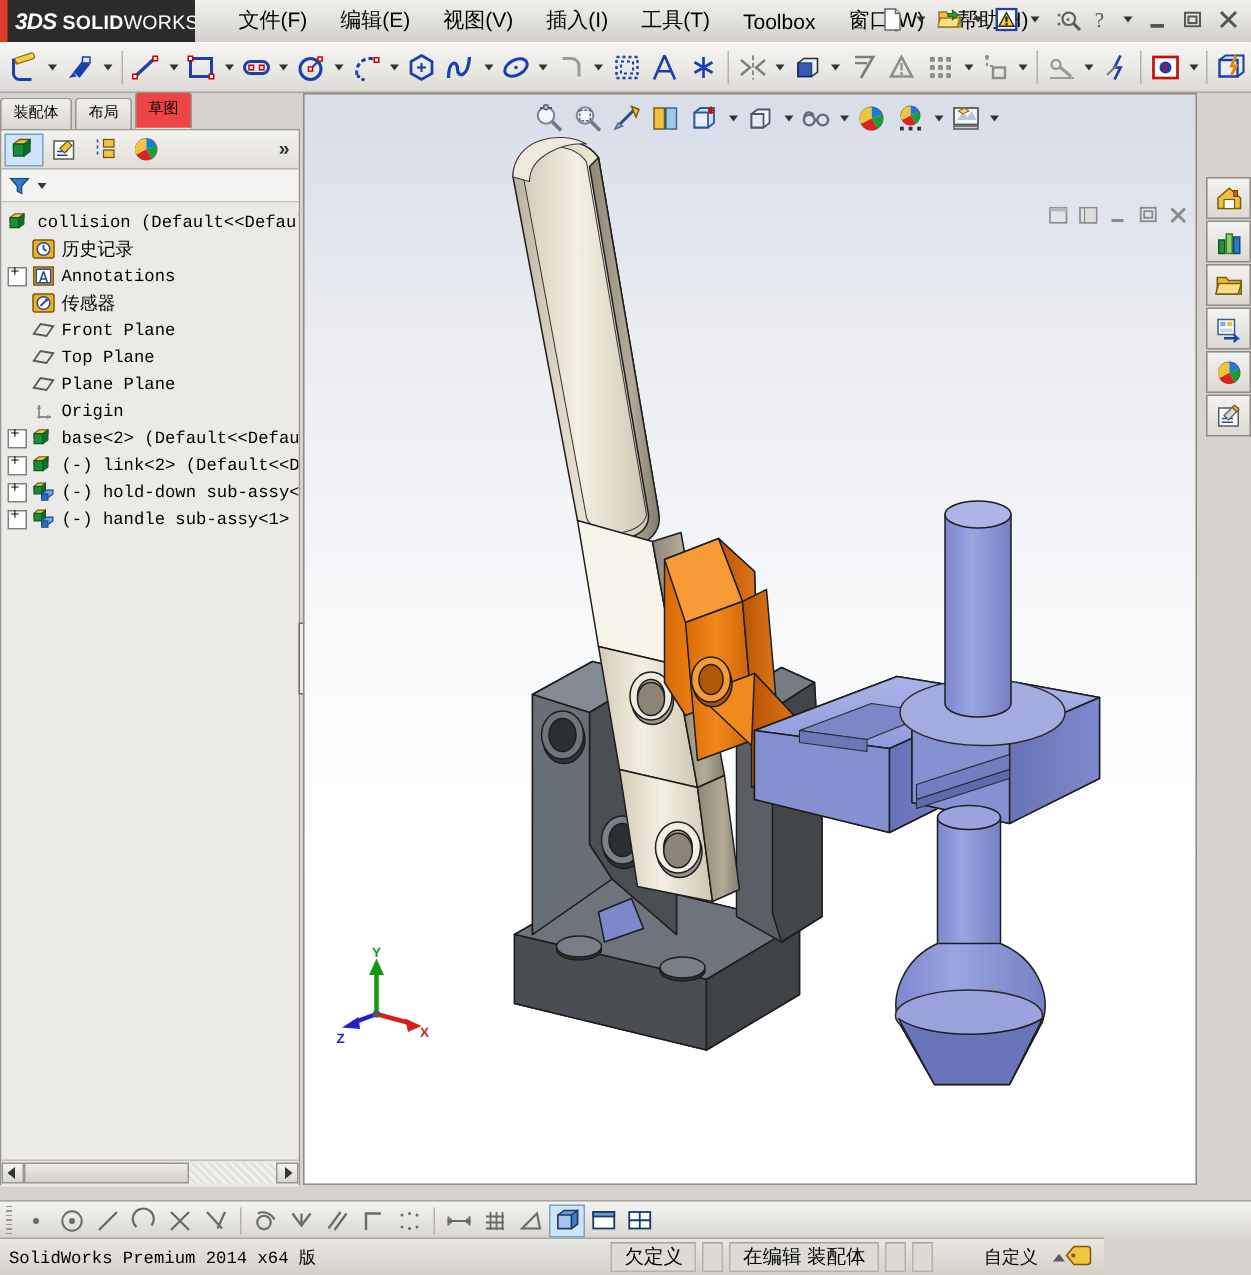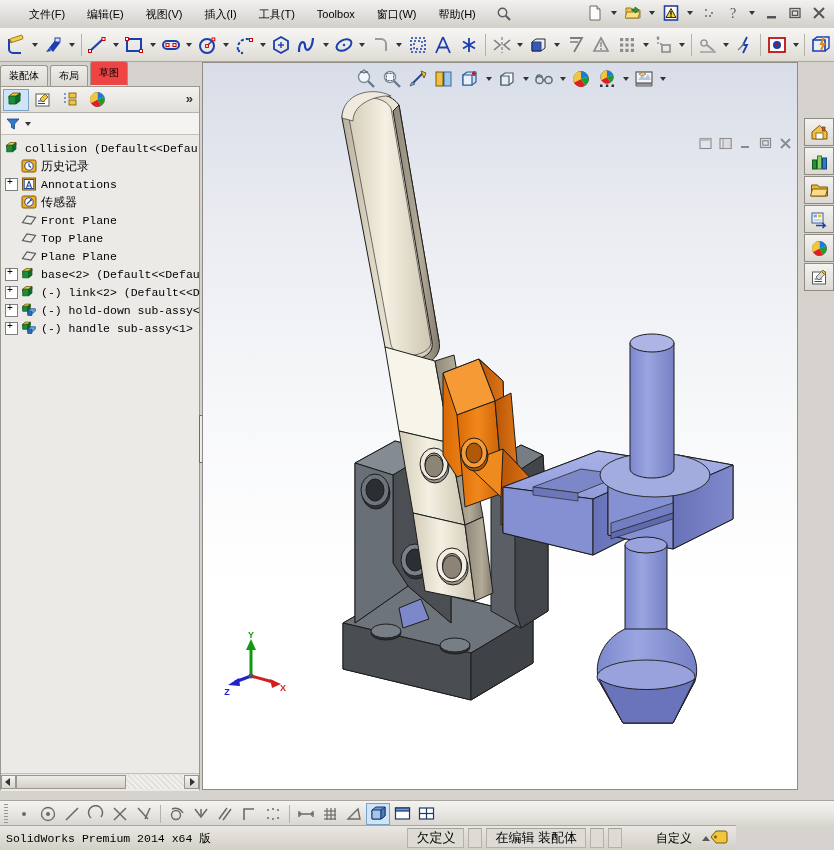--- a/index.html
+++ b/index.html
@@ -39,21 +39,21 @@
     color: #fff; font-weight: bold; font-style: italic;
     font-size: 15px; margin-left: 10px; letter-spacing: -0.5px;
   }
   .logo-sw {
     color: #fff; font-weight: bold; font-size: 13px;
     margin-left: 4px; letter-spacing: 0.2px;
   }
   .logo-sw .thin { font-weight: normal; }
   .menu-items { display: flex; align-items: center; margin-left: 18px; }
   .menu-item {
-    padding: 3px 11px; color: #000; font-size: 11px;
+    padding: 3px 11px; color: #000; font-size: 14px;
     cursor: default; white-space: nowrap;
   }
   .menu-search {
     margin-left: 6px; width: 22px; height: 20px;
     display: flex; align-items: center; justify-content: center;
   }
   .winbtns {
     position: absolute; right: 4px; top: 2px;
     display: flex; align-items: center; gap: 2px;
   }
@@ -292,20 +292,24 @@
     margin-left:10px;
   }
   .sb-tag { margin-left:auto; margin-right:8px; }
 </style>
 </head>
 <body>
 
 <div class="app">
 
   <div class="titlebar">
+    <div class="logo-box">
+      <span class="logo-ds">3DS</span>
+      <span class="logo-sw"><span>SOLID</span><span class="thin">WORKS</span></span>
+    </div>
 
     <div class="menu-items">
       <div class="menu-item">文件(F)</div>
       <div class="menu-item">编辑(E)</div>
       <div class="menu-item">视图(V)</div>
       <div class="menu-item">插入(I)</div>
       <div class="menu-item">工具(T)</div>
       <div class="menu-item">Toolbox</div>
       <div class="menu-item">窗口(W)</div>
       <div class="menu-item">帮助(H)</div>
@@ -742,20 +746,31 @@
       </div>
       <div class="tnode" style="padding-left:16px">
         <div class="ticon">
           <svg width="16" height="16" viewBox="0 0 16 16">
             <path d="M1.5 10.5 L6 4 L14.5 5.5 L10 12 Z" fill="none" stroke="#5a5a5a" stroke-width="1.2"></path>
           </svg>
         </div>
         <span class="tlabel">Plane Plane</span>
       </div>
 
+      <div class="tnode" style="padding-left:16px">
+        <div class="ticon">
+          <svg width="16" height="16" viewBox="0 0 16 16">
+            <path d="M4 12 H13" stroke="#8a8a8a" stroke-width="1.2"></path>
+            <path d="M5 13 V4" stroke="#8a8a8a" stroke-width="1.2"></path>
+            <path d="M5 4 l-1.5 2.5 h3 z" fill="#8a8a8a"></path>
+            <path d="M13 12 l-2.5 -1.5 v3 z" fill="#8a8a8a"></path>
+          </svg>
+        </div>
+        <span class="tlabel">Origin</span>
+      </div>
 
       <div class="tnode">
         <div class="tplus"></div>
         <div class="ticon">
           <svg width="16" height="16" viewBox="0 0 19 19">
             <path d="M2 6 l4-3 h7 v3 l-4 3 h-7 z" fill="#f2c63c" stroke="#6a5510" stroke-width=".9"></path>
             <path d="M2 6 h7 v8 h-7 z" fill="#1a8c3a" stroke="#0d5b22" stroke-width=".9"></path>
             <path d="M9 6 l4-3 v8 l-4 3 z" fill="#0f6c2b" stroke="#0d5b22" stroke-width=".9"></path>
           </svg>
         </div>

